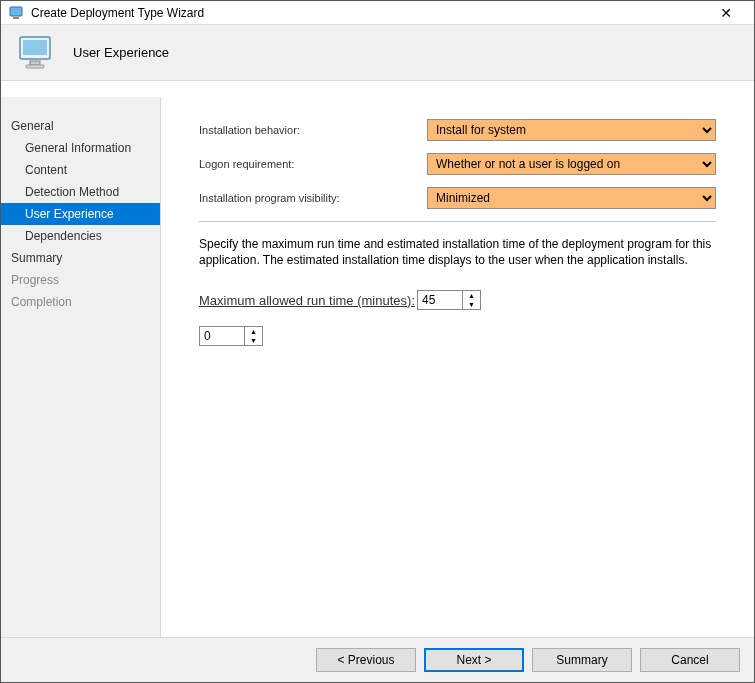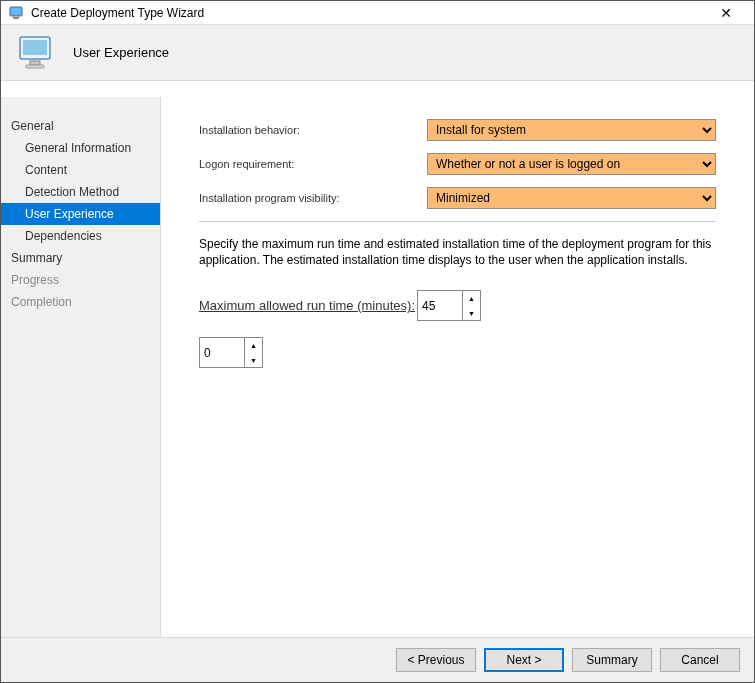--- a/index.html
+++ b/index.html
@@ -21,26 +21,26 @@
     .heading { color: #1e6fd6; font-size: 15px; margin-bottom: 48px; }
     .formrow { display: flex; align-items: center; margin-bottom: 12px; }
     .formrow label { width: 228px; font-size: 11px; color: #333; }
     .formrow select { flex: 1; height: 22px; background: #fdba74; border: 1px solid #8e8e8e; font-size: 12px; padding: 0 4px; }
     .check-row { display: flex; align-items: center; margin-left: 228px; margin-top: 4px; margin-bottom: 18px; }
     .check-row input { margin-right: 6px; }
     .divider { border: none; border-top: 1px solid #c8c8c8; margin-bottom: 14px; }
     .desc { font-size: 12px; color: #000000; line-height: 1.35; margin-bottom: 22px; }
     .numrow { display: flex; align-items: center; margin-bottom: 16px; }
     .numrow label { width: 218px; font-size: 13px; color: #333; text-decoration: underline; }
-    .spinner { display: flex; width: 64px; height: 31px; border: 1px solid #888; background: #fff; }
+    .spinner { display: flex; width: 64px; height: 20px; border: 1px solid #888; background: #fff; }
     .spinner input { border: none; width: 44px; padding: 0 4px; font-size: 12px; outline: none; }
     .spinner .arrows { width: 18px; border-left: 1px solid #888; display: flex; flex-direction: column; }
     .spinner .arrows span { flex:1; display:flex; align-items:center; justify-content:center; font-size: 7px; line-height: 1; }
     .footer { position: absolute; bottom: 0; left: 0; right: 0; height: 45px; background: #f0f0f0; border-top: 1px solid #d9d9d9; display: flex; align-items: center; justify-content: flex-end; padding-right: 14px; gap: 8px; }
-    .footer button { width: 80px; height: 24px; font-size: 12px; background: #e1e1e1; border: 1px solid #adadad; cursor: pointer; }
+    .footer button { width: 100px; height: 24px; font-size: 12px; background: #e1e1e1; border: 1px solid #adadad; cursor: pointer; }
     .footer button.primary { border: 2px solid #0078d7; background: #e1e1e1; }
   </style>
 </head>
 <body>
 
 <div class="titlebar">
   <svg class="app-icon" viewBox="0 0 16 16">
     <rect x="1" y="2" width="12" height="9" rx="1" fill="#6ab4ec" stroke="#2e6da4"></rect>
     <rect x="4" y="12" width="6" height="2" fill="#888"></rect>
   </svg>

